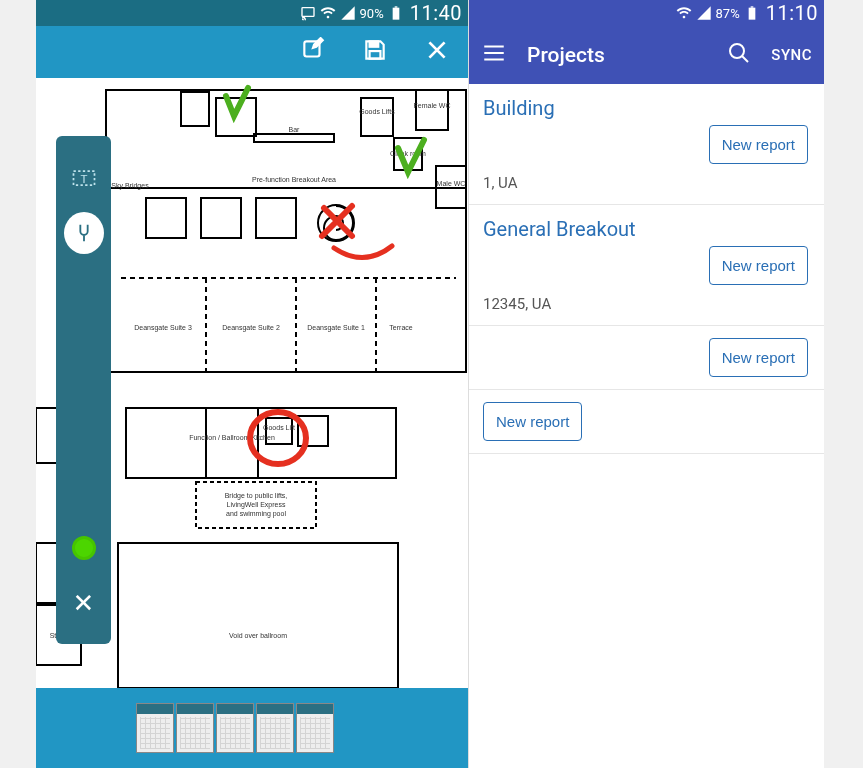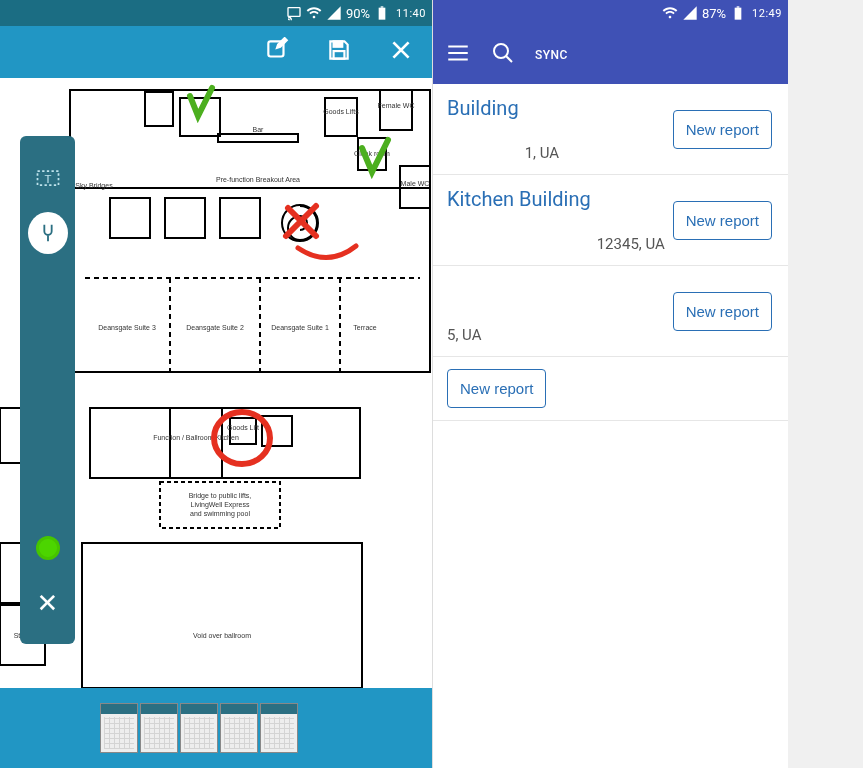--- a/index.html
+++ b/index.html
@@ -1,27 +1,27 @@
 <!DOCTYPE html>
 <html><head>
 <meta charset="utf-8">
 <style>
   * { box-sizing: border-box; margin: 0; padding: 0; }
   body { font-family: Roboto, Arial, sans-serif; background: #f0f0f0; }
   .container { display: flex; width: 863px; height: 768px; margin: 0; }
   .phone { position: relative; height: 768px; overflow: hidden; }
-  .phone-left { width: 432px; background: #b91c1c; }
+  .phone-left { width: 432px; background: #b91c1c; margin-left: 36px; }
   .phone-right { width: 356px; background: #fff; border-left: 1px solid #ddd; }
 
   
   .status-bar { height: 26px; display: flex; align-items: center; justify-content: flex-end; padding: 0 6px; gap: 6px; font-size: 14px; color: #fff; }
   .status-bar.left { background: #1b6d83; }
   .status-bar.right { background: #3f51b5; }
   .status-icons { display: flex; align-items: center; gap: 4px; }
-  .status-time { font-size: 11px; letter-spacing: 0.5px; }
+  .status-time { font-size: 20px; letter-spacing: 0.5px; }
 
   
   .left-header { height: 52px; background: #2196c4; display: flex; align-items: center; justify-content: flex-end; padding: 0 18px; gap: 36px; }
   .left-header svg { width: 26px; height: 26px; }
 
   
   .floorplan-wrap { position: relative; background: #fff; height: 610px; }
   .floorplan-svg { position: absolute; top:0; left:0; width:100%; height:100%; }
 
   
@@ -35,26 +35,26 @@
   
   .thumb-strip { position: absolute; bottom: 0; left:0; right:0; height: 80px; background: #2196c4; display:flex; align-items:center; padding-left: 100px; gap: 2px; }
   .thumb { width: 38px; height: 50px; background: #fff; border: 1px solid #888; display:flex; flex-direction:column; }
   .thumb-top { height: 10px; background:#2b6f82; }
   .thumb-body { flex:1; background:#eee; position:relative; }
   .thumb-body::after { content:""; position:absolute; inset:3px; background: repeating-linear-gradient(0deg,#999 0 1px,transparent 1px 5px), repeating-linear-gradient(90deg,#999 0 1px,transparent 1px 5px); opacity:0.3; }
 
   
   .right-header { height: 58px; background: #3f51b5; display:flex; align-items:center; padding: 0 12px; gap: 20px; color:#fff; }
   .right-title { font-size: 21px; font-weight: 500; flex:1; }
-  .sync-label { font-size: 12px; font-weight: 500; letter-spacing: 0.5px; }
+  .sync-label { font-size: 15px; font-weight: 500; letter-spacing: 0.5px; }
 
   
   .project-list { background:#fff; }
   .project-item { display:flex; align-items:center; justify-content:space-between; padding: 12px 16px 12px 14px; border-bottom: 1px solid #e6e6e6; }
-  .project-text { display:flex; flex-direction:row; gap:6px; }
+  .project-text { display:flex; flex-direction:column; gap:6px; }
   .project-name { color:#2a6fb5; font-size: 20px; }
   .project-sub { color:#555; font-size: 15px; margin-top: 48px; }
   .new-report-btn { border: 1.5px solid #2a6fb5; color:#2a6fb5; background:#fff; border-radius:4px; padding: 10px 12px; font-size: 15px; }
 
   .icon-small { width:16px; height:16px; }
 </style>
 </head>
 <body>
 
 <div class="container">
@@ -235,56 +235,56 @@
           </svg>
         <svg class="icon-small" viewBox="0 0 24 24" fill="#fff">
             <path d="M2 22h20L22 2z"></path>
           </svg>
         <span style="font-size:13px">87%</span>
         <svg class="icon-small" viewBox="0 0 24 24" fill="#fff">
             <rect x="7" y="4" width="10" height="18"></rect>
             <rect x="10" y="2" width="4" height="2"></rect>
           </svg>
       </div>
-      <span class="status-time">12:49</span>
+      <span class="status-time">11:10</span>
     </div>
 
     <div class="right-header">
       <span>
         <svg width="26" height="26" viewBox="0 0 24 24" stroke="#fff" stroke-width="2">
             <path d="M3 6h18M3 12h18M3 18h18"></path>
           </svg>
       </span>
+      <span class="right-title">Projects</span>
       <span>
         <svg width="24" height="24" viewBox="0 0 24 24" fill="none" stroke="#fff" stroke-width="2">
             <circle cx="10" cy="10" r="7"></circle>
             <path d="M21 21l-6-6"></path>
           </svg>
       </span>
       <span class="sync-label">SYNC</span>
     </div>
 
     <div class="project-list">
       <div class="project-item">
         <div class="project-text">
           <span class="project-name">Building</span>
           <span class="project-sub">1, UA</span>
         </div>
         <button class="new-report-btn">New report</button>
       </div>
       <div class="project-item">
         <div class="project-text">
-          <span class="project-name">Kitchen Building</span>
+          <span class="project-name">General Breakout</span>
           <span class="project-sub">12345, UA</span>
         </div>
         <button class="new-report-btn">New report</button>
       </div>
       <div class="project-item">
         <div class="project-text">
-          <span class="project-sub">5, UA</span>
         </div>
         <button class="new-report-btn">New report</button>
       </div>
       <div class="project-item">
         <button class="new-report-btn">New report</button>
       </div>
     </div>
   </div>
 
 </div>

